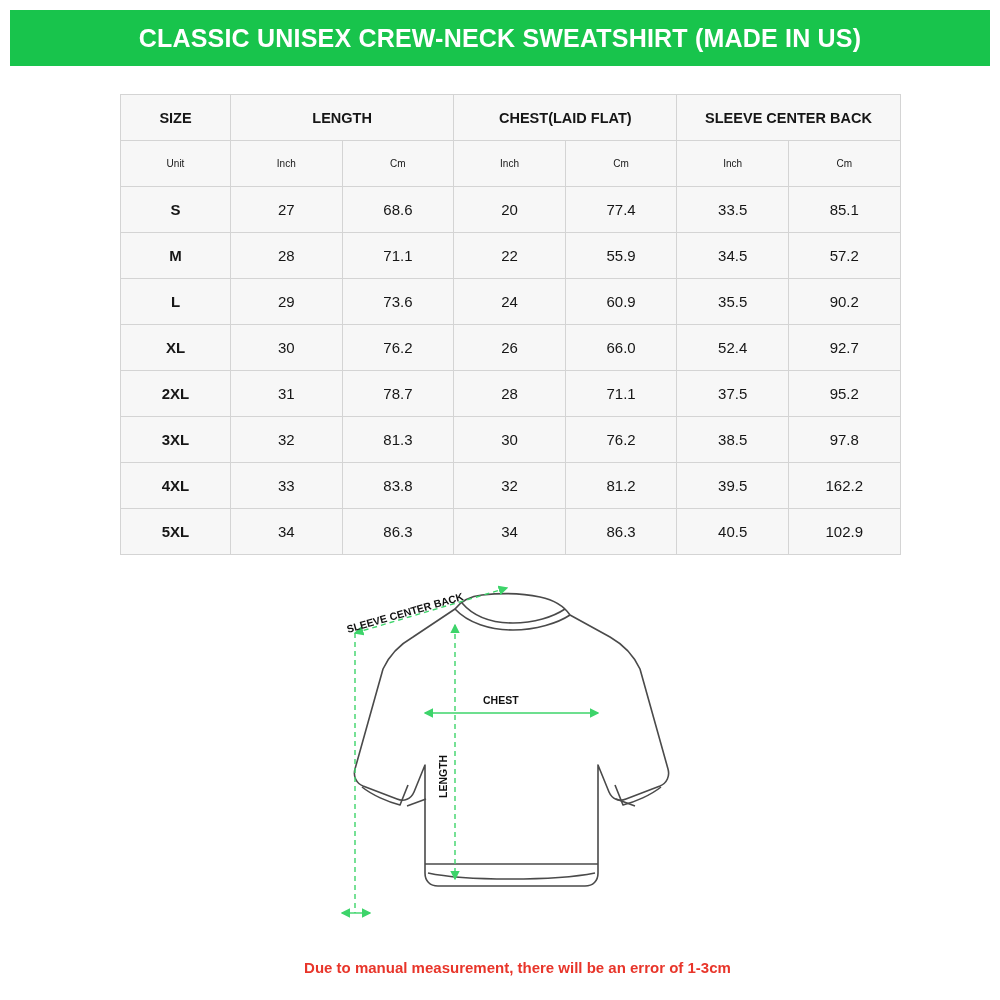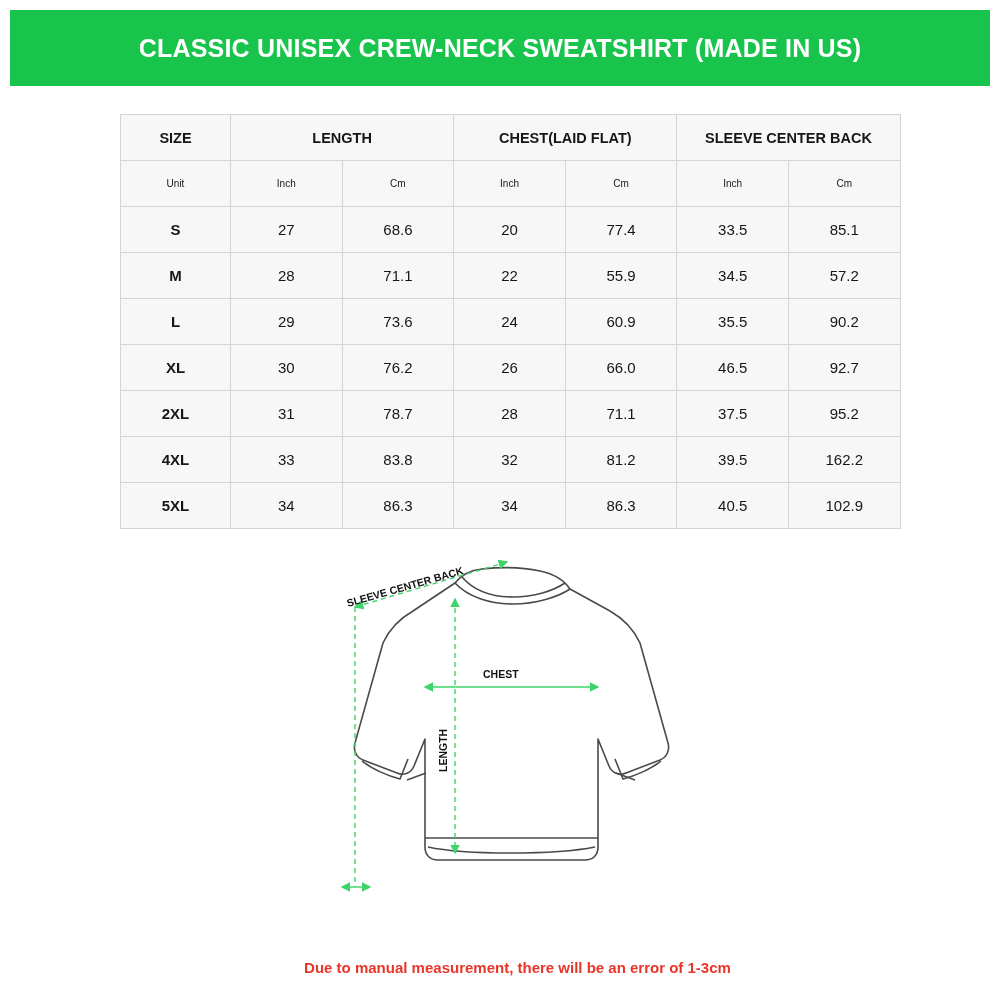--- a/index.html
+++ b/index.html
@@ -17,21 +17,21 @@
   .page {
     position: relative;
     width: 1000px;
     height: 1000px;
     box-sizing: border-box;
     padding: 10px 10px 0 10px;
   }
   
   .banner {
     background: #18c44c;
-    height: 76px;
+    height: 56px;
     display: flex;
     align-items: center;
     justify-content: center;
     margin: 0 0 28px 0;
   }
   .banner-title {
     color: #ffffff;
     font-size: 25px;
     font-weight: bold;
     letter-spacing: 0.2px;
@@ -159,31 +159,40 @@
           <td>60.9</td>
           <td>35.5</td>
           <td>90.2</td>
         </tr>
         <tr>
           <td class="size-cell">XL</td>
           <td>30</td>
           <td>76.2</td>
           <td>26</td>
           <td>66.0</td>
-          <td>46.5</td>
+          <td>52.4</td>
           <td>92.7</td>
         </tr>
         <tr>
           <td class="size-cell">2XL</td>
           <td>31</td>
           <td>78.7</td>
           <td>28</td>
           <td>71.1</td>
           <td>37.5</td>
           <td>95.2</td>
+        </tr>
+        <tr>
+          <td class="size-cell">3XL</td>
+          <td>32</td>
+          <td>81.3</td>
+          <td>30</td>
+          <td>76.2</td>
+          <td>38.5</td>
+          <td>97.8</td>
         </tr>
         <tr>
           <td class="size-cell">4XL</td>
           <td>33</td>
           <td>83.8</td>
           <td>32</td>
           <td>81.2</td>
           <td>39.5</td>
           <td>162.2</td>
         </tr>

